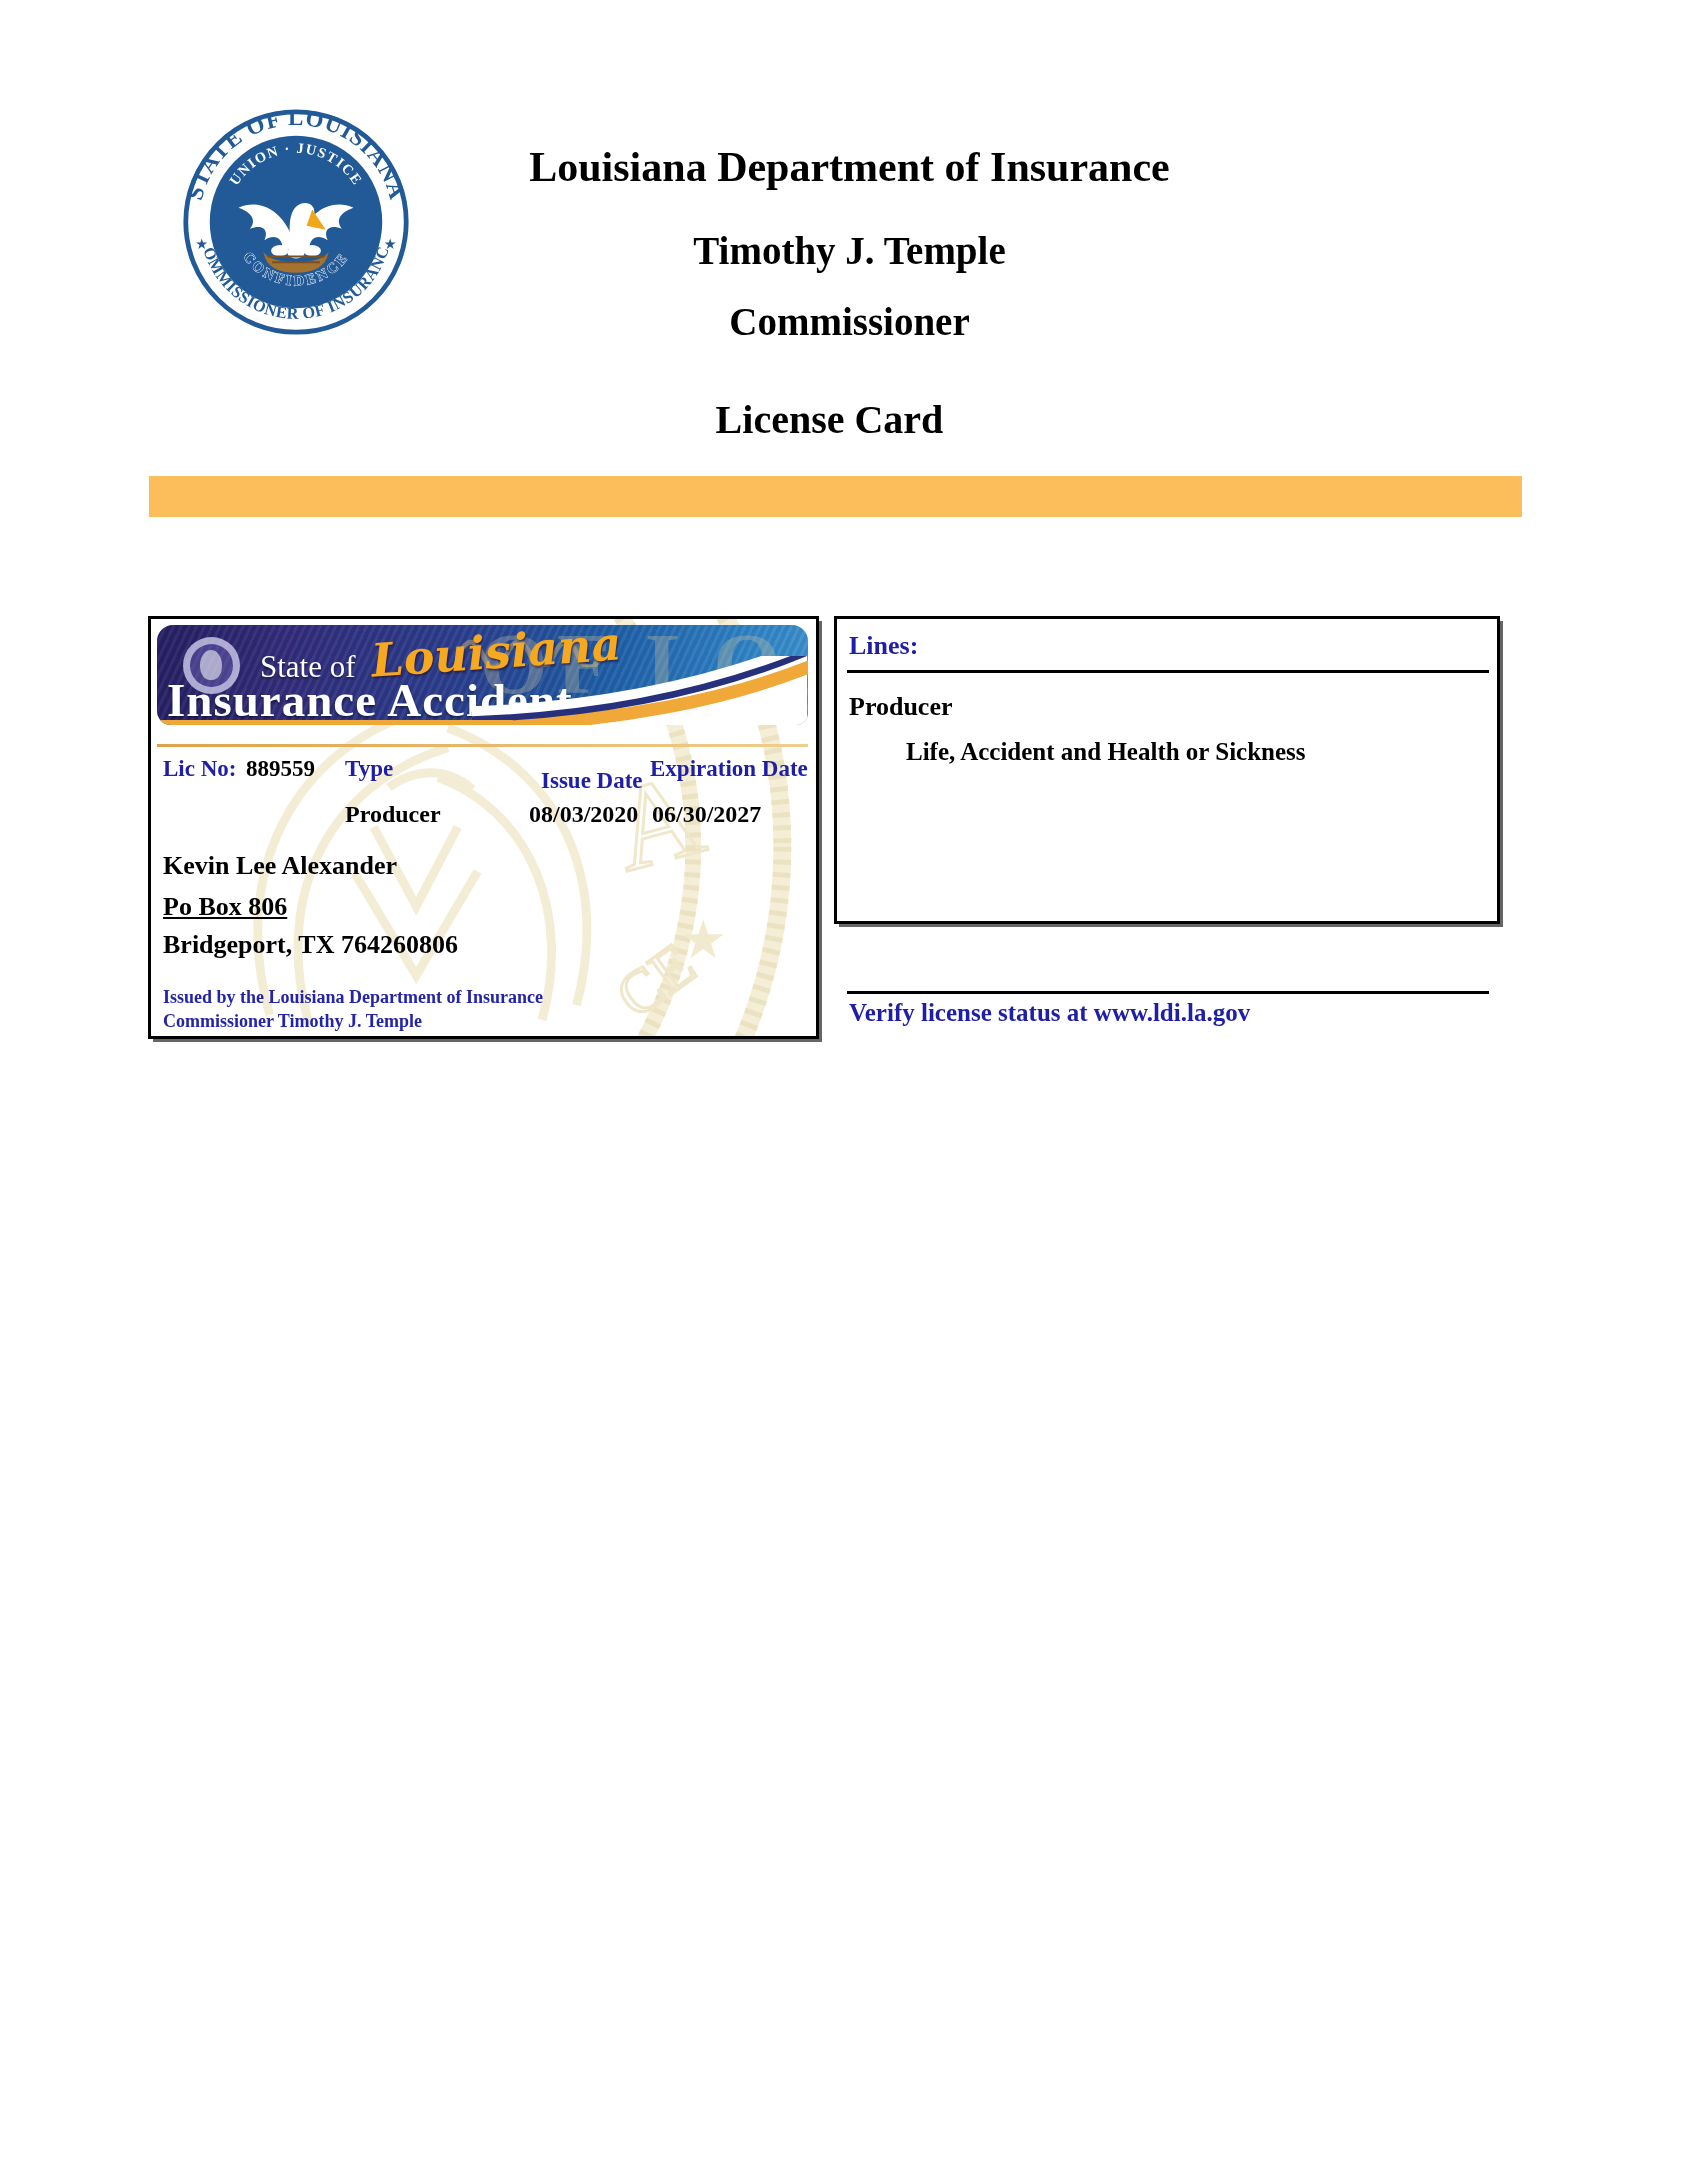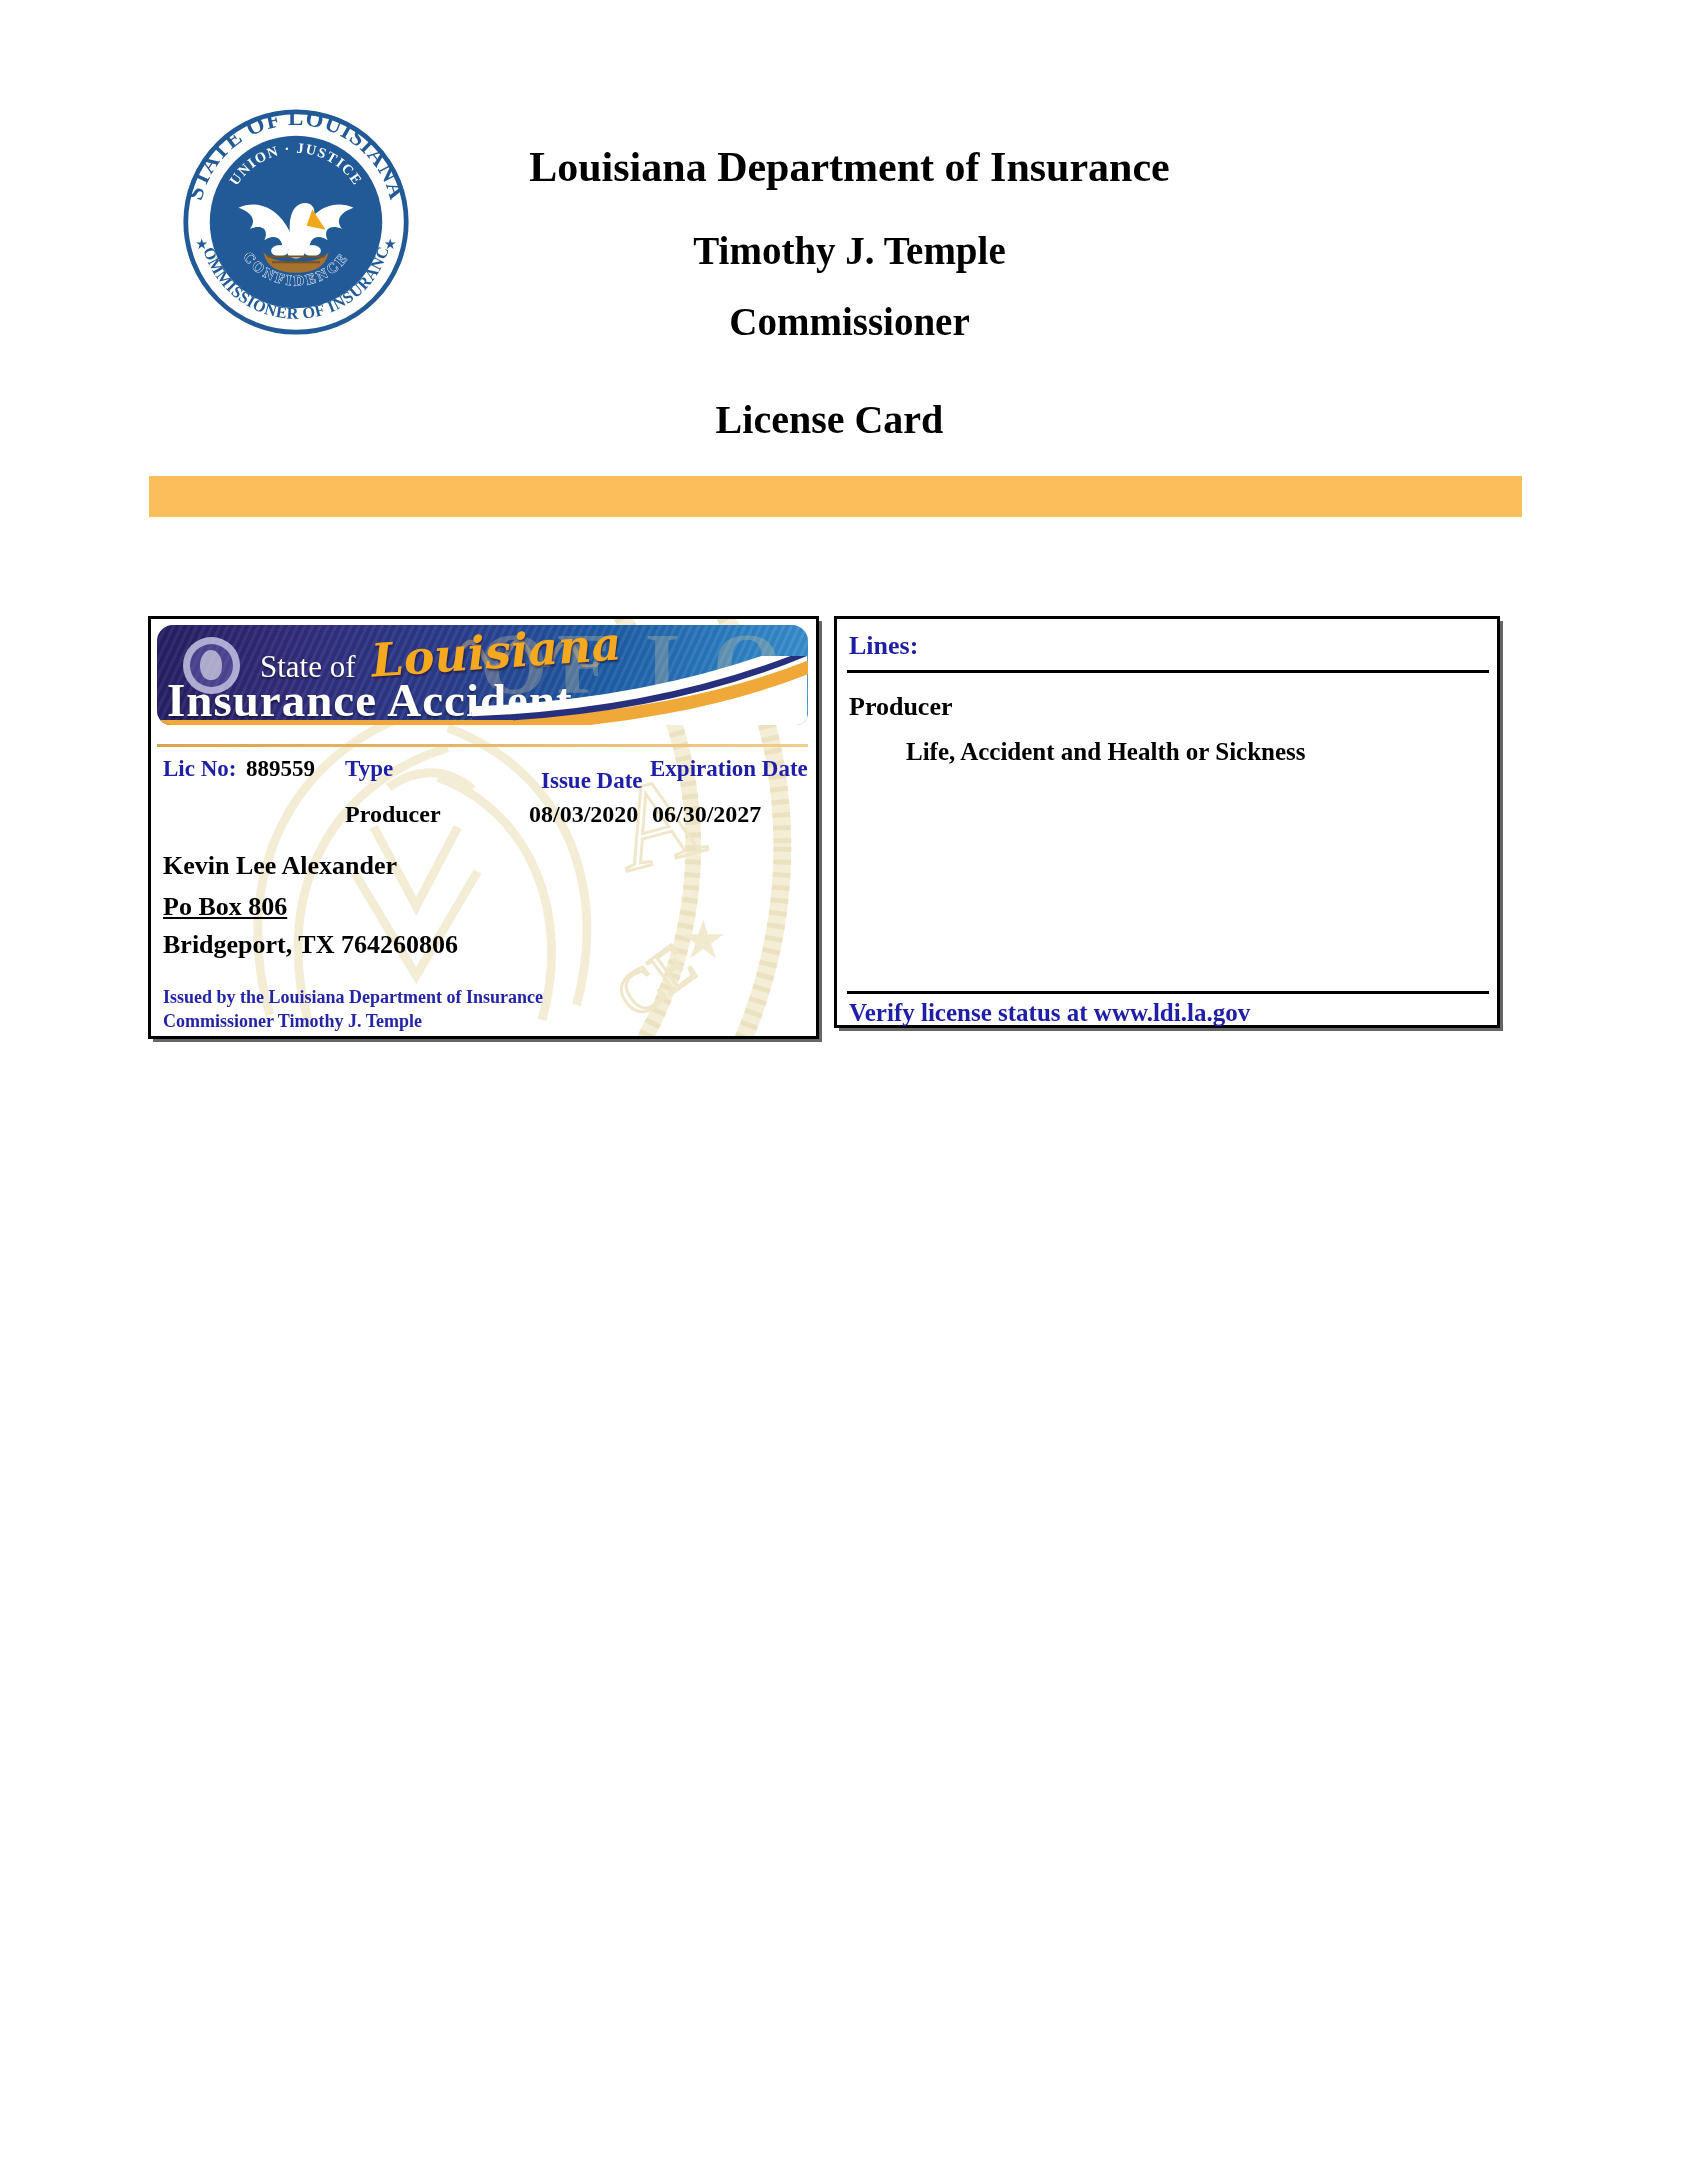--- a/index.html
+++ b/index.html
@@ -58,21 +58,21 @@
 
   .fld { position:absolute; font-weight:bold; white-space:nowrap; }
   .blue { color:#1E1EA8; }
   .lbl { font-size:23px; }
   .val { font-size:24px; color:#000; }
   .card-name { font-size:26px; color:#000; }
   .issued { font-size:18px; color:#2424A8; }
 
   
   .panel {
-    position:absolute; left:834px; top:616px; width:666px; height:412px;
+    position:absolute; left:834px; top:616px; width:666px; height:308px;
     background:#fff; border:3px solid #000; box-sizing:border-box;
     box-shadow:4px 4px 0 -1px #666;
   }
   .panel-heading { position:absolute; left:12px; top:12px; font-size:26px; font-weight:bold; color:#1E1EA8; }
   .rule { position:absolute; left:10px; width:642px; height:3px; background:#000; }
   .rule-top { top:51px; }
   .rule-bottom { top:372px; }
   .panel-type { position:absolute; left:12px; top:73px; font-size:26px; font-weight:bold; color:#000; }
   .panel-detail { position:absolute; left:69px; top:119px; font-size:25px; font-weight:bold; color:#000; }
   .panel-verify { position:absolute; left:12px; top:380px; font-size:25px; font-weight:bold; color:#1E1EA8; }

